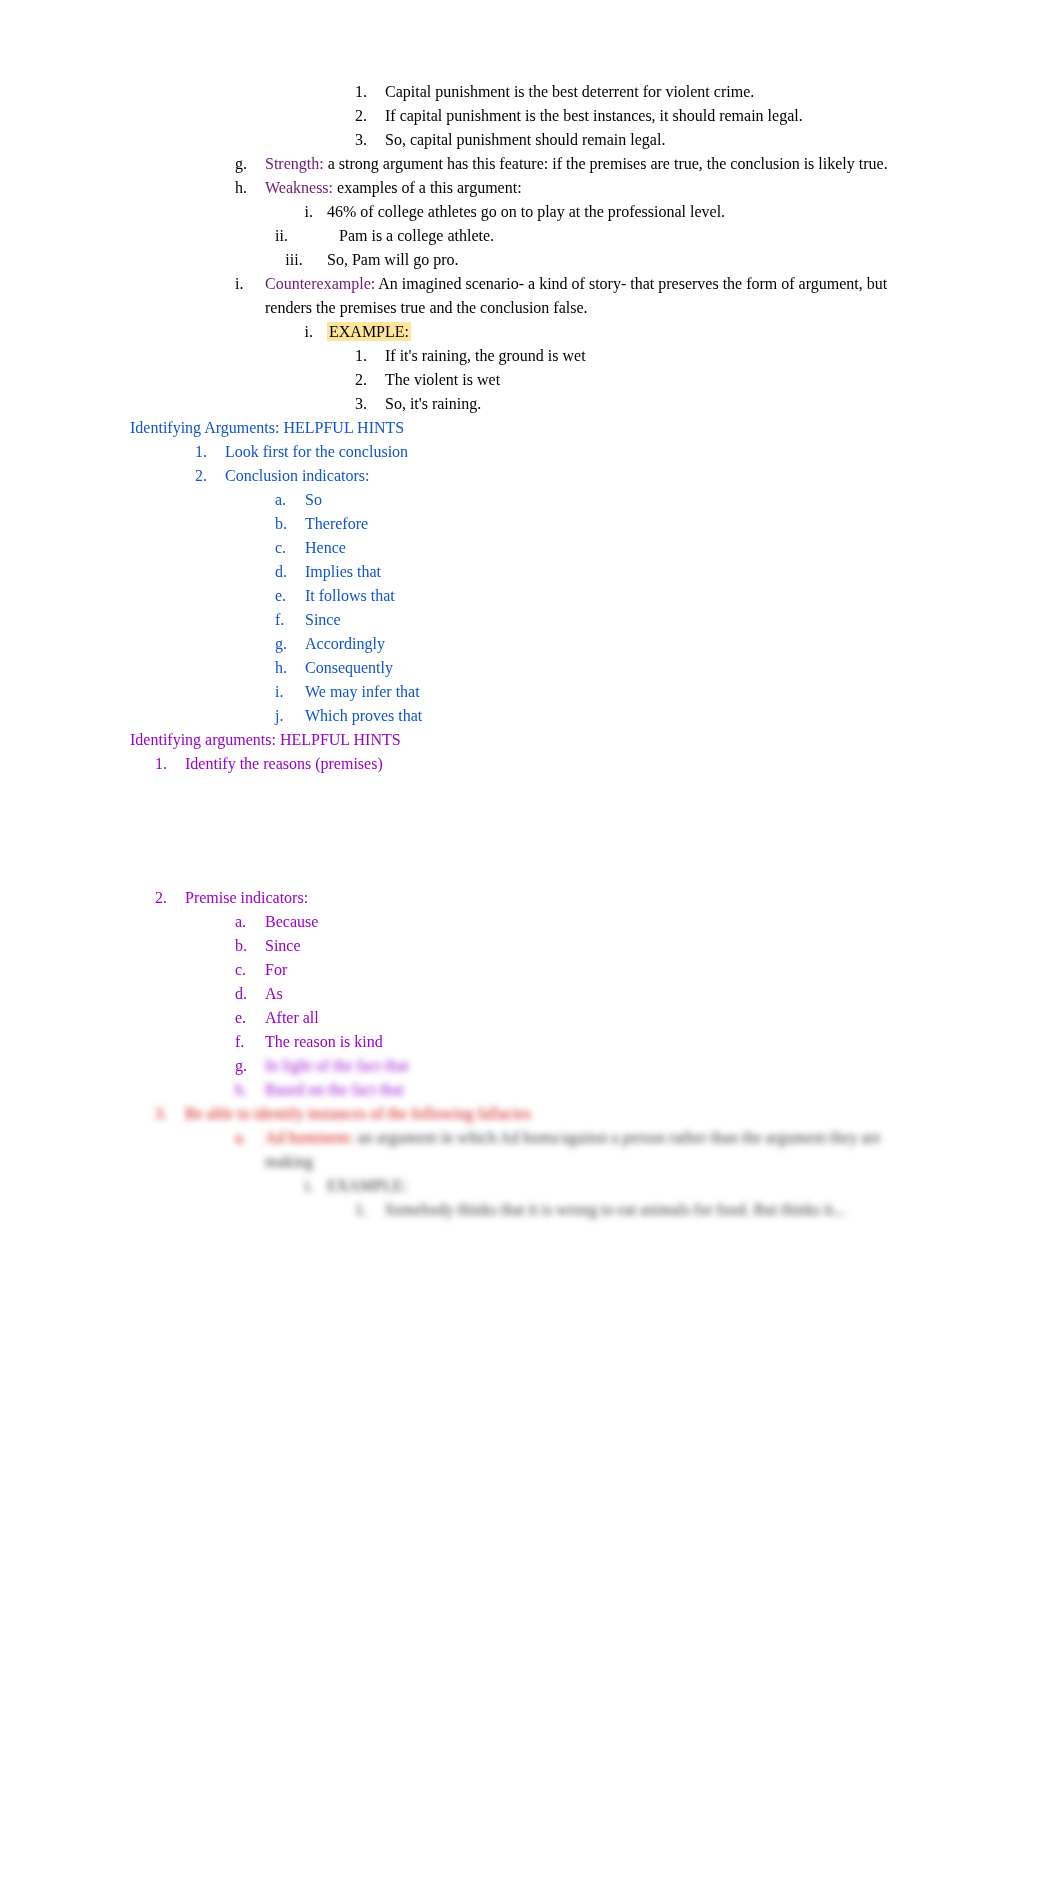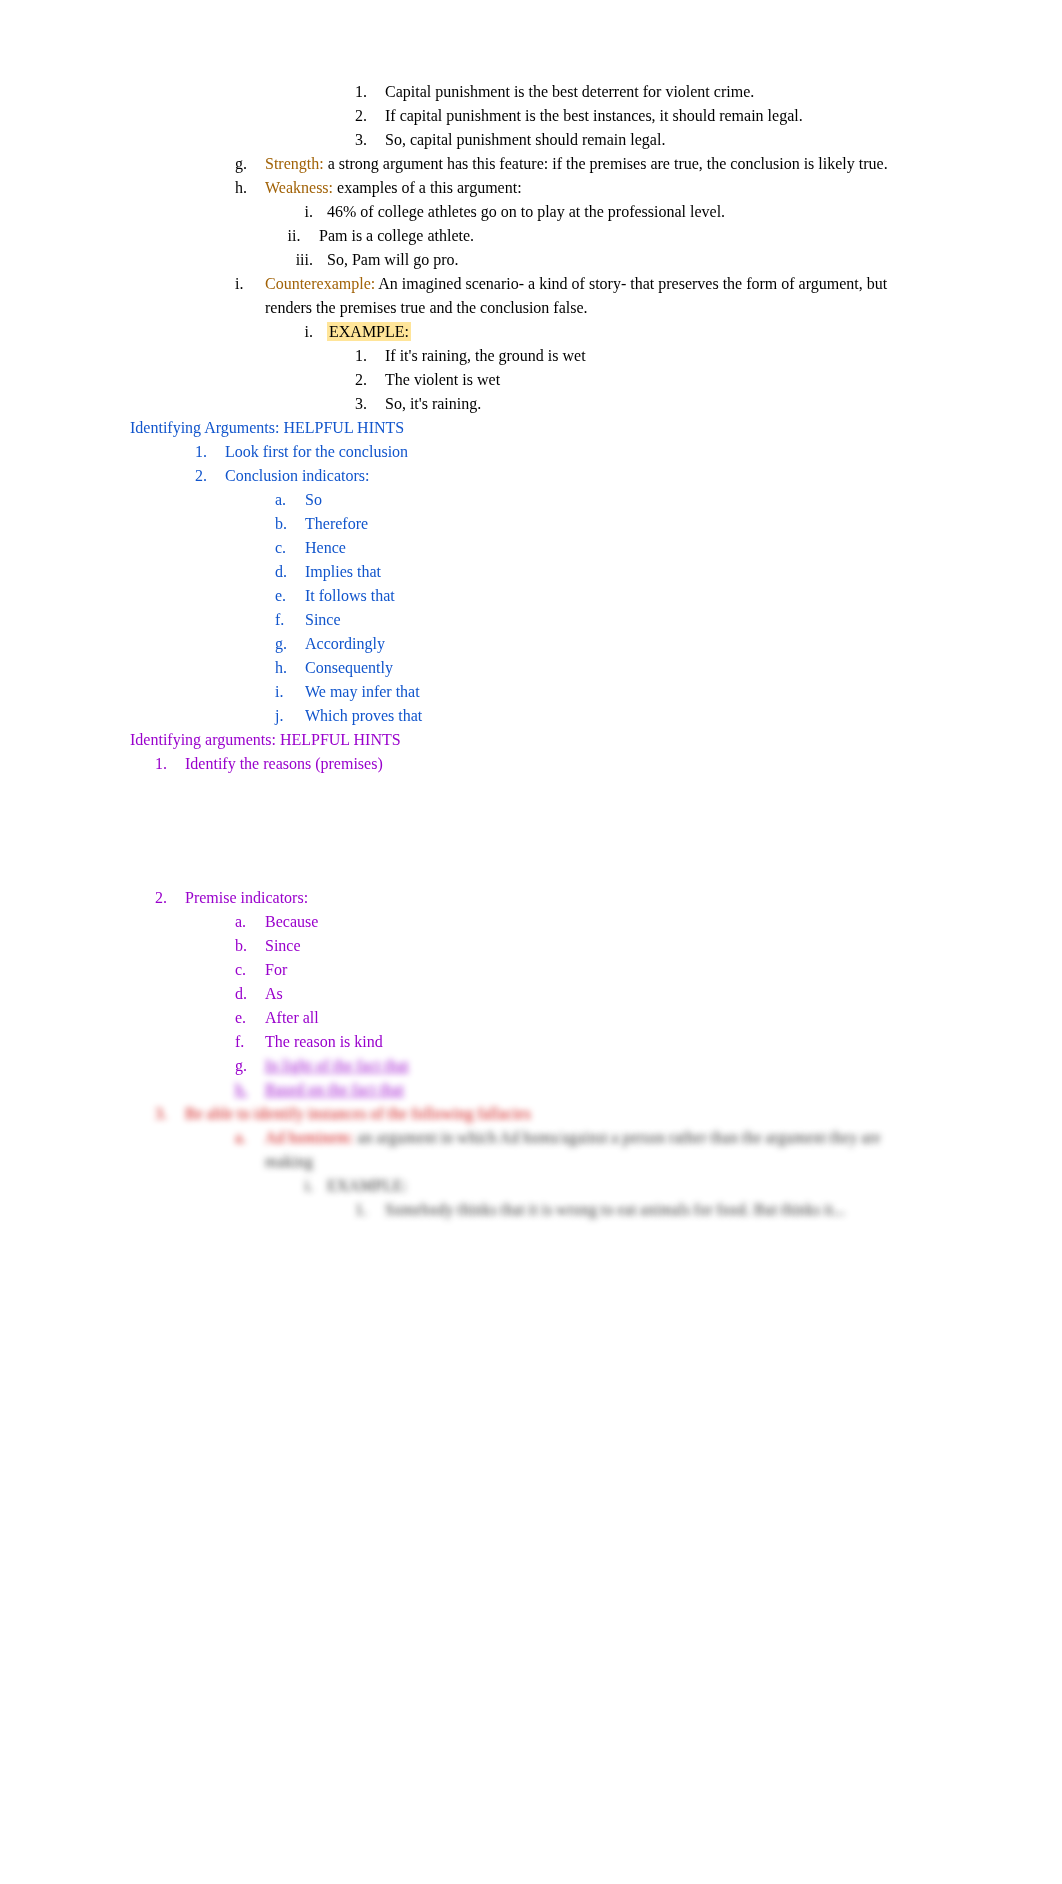--- a/index.html
+++ b/index.html
@@ -6,29 +6,28 @@
       font-family: 'Times New Roman', Times, serif;
       font-size: 16px;
       line-height: 1.5;
       color: #000;
       background: #fff;
       padding: 80px 130px;
       margin: 0;
       width: 1062px;
       box-sizing: border-box;
     }
-    .red { color: #a16207; }
+    .red { color: #701a75; }
     .blue { color: #1155cc; }
     .purple { color: #9900cc; }
     .highlight { background-color: #ffe599; padding: 1px 2px; }
     .blur-purple {
       color: transparent;
       text-shadow: 0 0 6px #9900cc;
       user-select: none;
-      text-decoration: underline;
     }
     .blur-red {
       color: transparent;
       text-shadow: 0 0 6px #cc0000;
       user-select: none;
     }
     .blur-black {
       color: transparent;
       text-shadow: 0 0 6px #333;
       user-select: none;
@@ -70,25 +69,25 @@
   <span class="marker">h.</span>
   <span class="content">
     <span class="red">Weakness:</span><span>     examples of a this argument:</span>
   </span>
 </div>
 <div class="row indent-3">
   <span class="marker-wide" style="text-align:right; padding-right:14px;">i.</span>
   <span class="content">46% of college athletes go on to play at the professional level.</span>
 </div>
 <div class="row indent-3">
-  <span class="marker-wide" style="text-align:center; padding-right:6px;">ii.</span>
+  <span class="marker-wide" style="text-align:left; padding-right:26px;">ii.</span>
   <span class="content">Pam is a college athlete.</span>
 </div>
 <div class="row indent-3">
-  <span class="marker-wide" style="text-align:right; padding-right:14px;">iii.</span>
+  <span class="marker-wide" style="text-align:center; padding-right:14px;">iii.</span>
   <span class="content">So, Pam will go pro.</span>
 </div>
 
 <div class="row indent-2">
   <span class="marker">i.</span>
   <span class="content">
     <span class="red">Counterexample:</span><span>     An imagined scenario- a kind of story- that preserves the form of argument, but renders the premises true and the conclusion false.</span>
   </span>
 </div>
 <div class="row indent-3">

